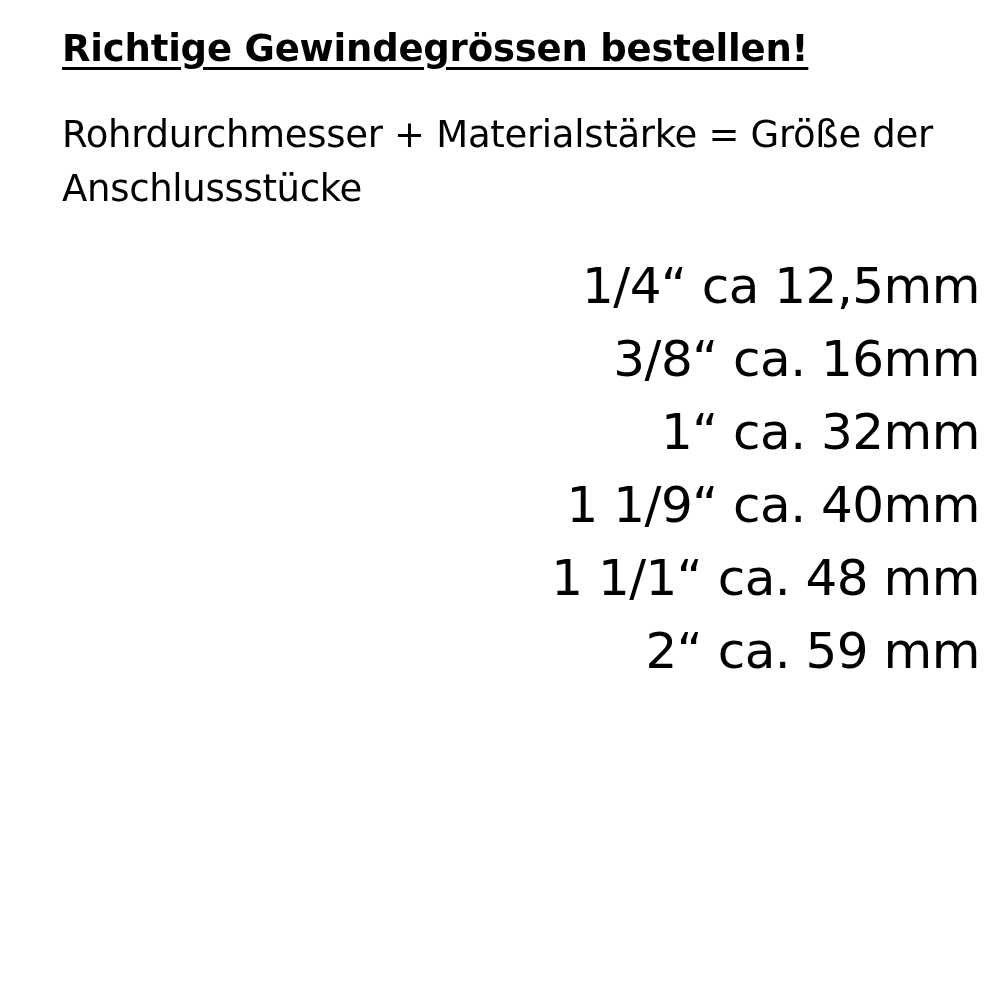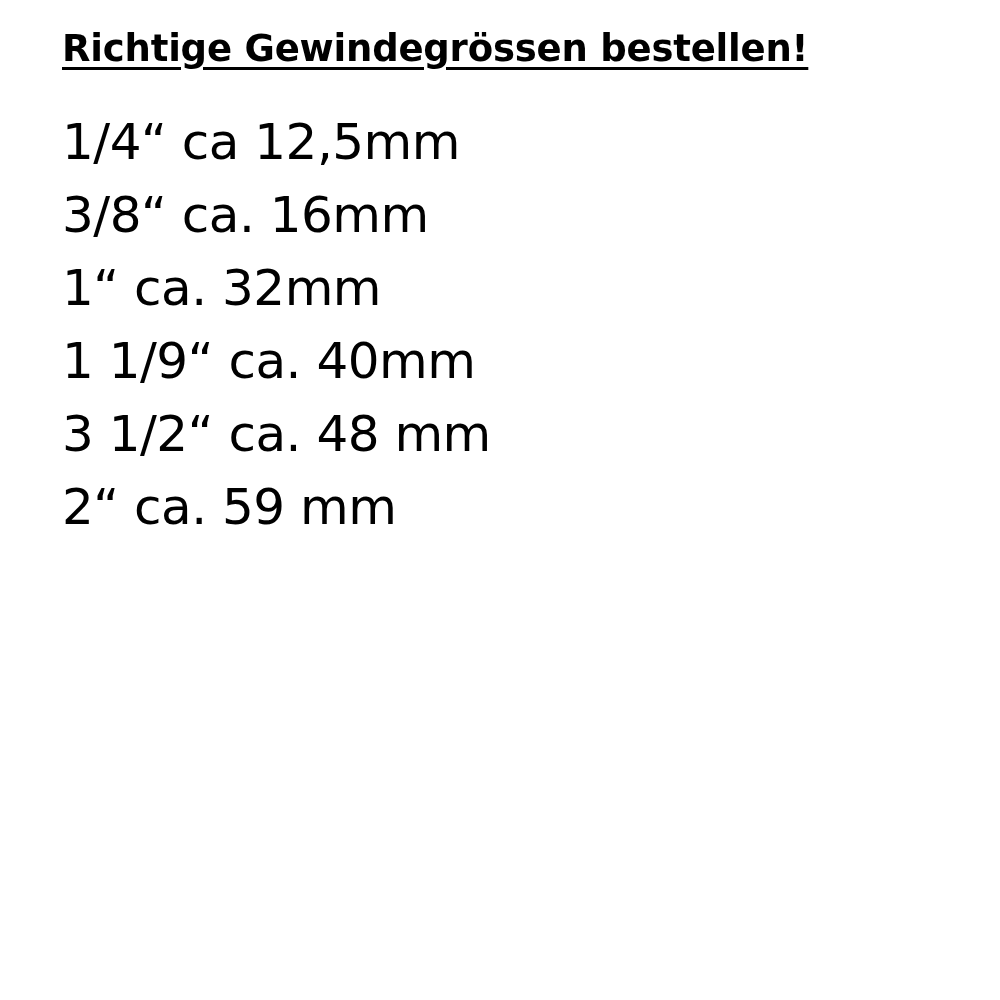--- a/index.html
+++ b/index.html
@@ -35,38 +35,40 @@
     font-size: 37px;
     font-weight: normal;
     line-height: 1.45;
     letter-spacing: -0.3px;
     max-width: 880px;
   }
   .size-list {
     margin-top: 34px;
     list-style: none;
     padding: 0;
+    text-align: right;
   }
   .size-list li {
     font-size: 50px;
     line-height: 1.46;
     white-space: nowrap;
     letter-spacing: -0.5px;
   }
 </style>
 </head>
 <body>
 
 <div class="page">
 
   <div class="headline">Richtige Gewindegrössen bestellen!</div>
 
+  <div class="subtitle">Rohrdurchmesser + Materialstärke = Größe der Anschlussstücke</div>
 
   <ul class="size-list">
     <li>1/4“ ca 12,5mm</li>
     <li>3/8“ ca. 16mm</li>
     <li>1“ ca. 32mm</li>
     <li>1 1/9“ ca. 40mm</li>
-    <li>3 1/2“ ca. 48 mm</li>
+    <li>1 1/1“ ca. 48 mm</li>
     <li>2“ ca. 59 mm</li>
   </ul>
 
 </div>
 
 </body></html>

